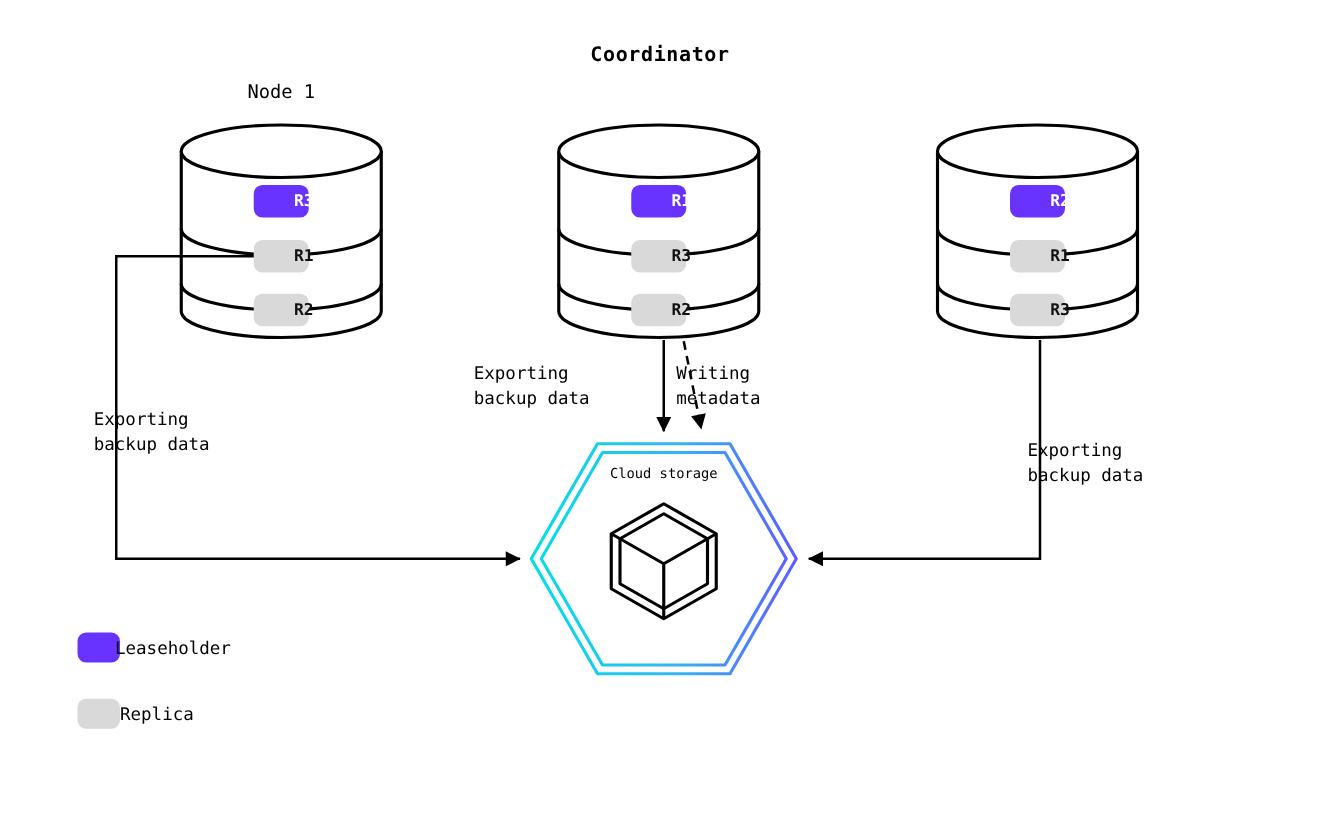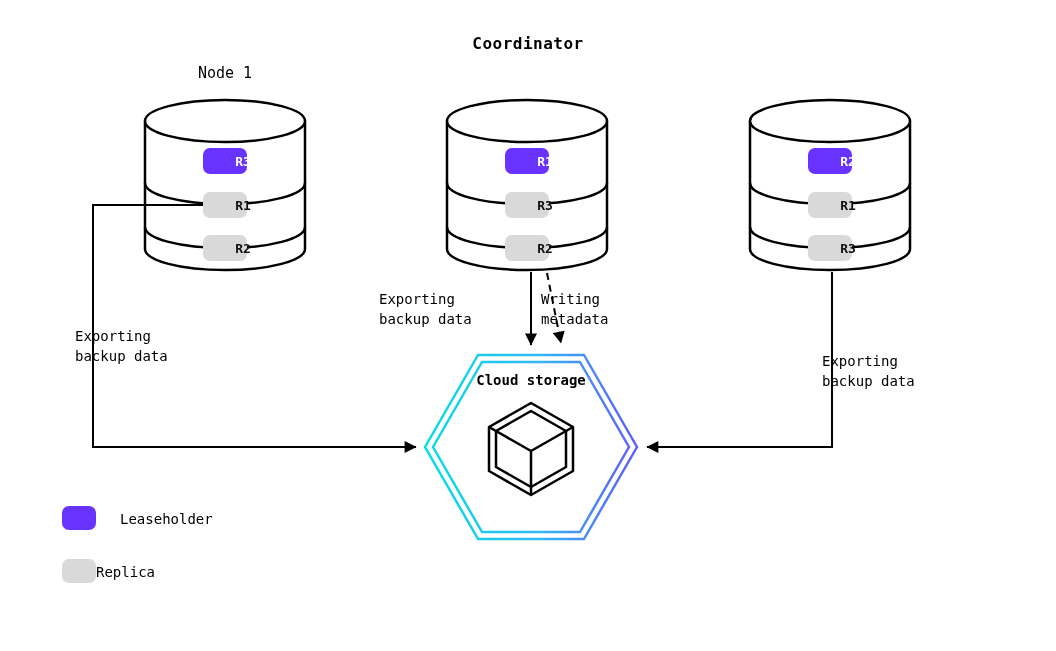--- a/index.html
+++ b/index.html
@@ -23,21 +23,21 @@
   }
   .badge.leaseholder { background: #6933ff; color: #ffffff; }
   .badge.replica   { background: #d9d9d9; color: #111111; }
 
   .edge-label {
     position: absolute; width: 160px; text-align: left;
     font-size: 14px; line-height: 20px; white-space: pre-line;
   }
   .cloud-label {
     position: absolute; left: 451px; top: 372px; width: 160px;
-    text-align: center; font-size: 14px; font-weight: bold;
+    text-align: center; font-size: 11px; font-weight: normal;
   }
   .legend-swatch {
     position: absolute; width: 34px; height: 24px; border-radius: 7px;
   }
   .legend-swatch.leaseholder { background: #6933ff; }
   .legend-swatch.replica   { background: #d9d9d9; }
   .legend-label { position: absolute; font-size: 14px; }
 </style>
 </head>
 <body>
@@ -115,17 +115,17 @@
   <div class="edge-label" style="left:379px; top:289px;">Exporting
 backup data</div>
   <div class="edge-label" style="left:541px; top:289px;">Writing
 metadata</div>
   <div class="edge-label" style="left:822px; top:351px;">Exporting
 backup data</div>
 
   <div class="cloud-label">Cloud storage</div>
 
   <div class="legend-swatch leaseholder" style="left:62px; top:506px;"></div>
-  <div class="legend-label" style="left:120px; top:511px;">Leaseholder</div>
+  <div class="legend-label" style="left:92px; top:511px;">Leaseholder</div>
   <div class="legend-swatch replica" style="left:62px; top:559px;"></div>
   <div class="legend-label" style="left:96px; top:564px;">Replica</div>
 
 </div>
 
 </body></html>

